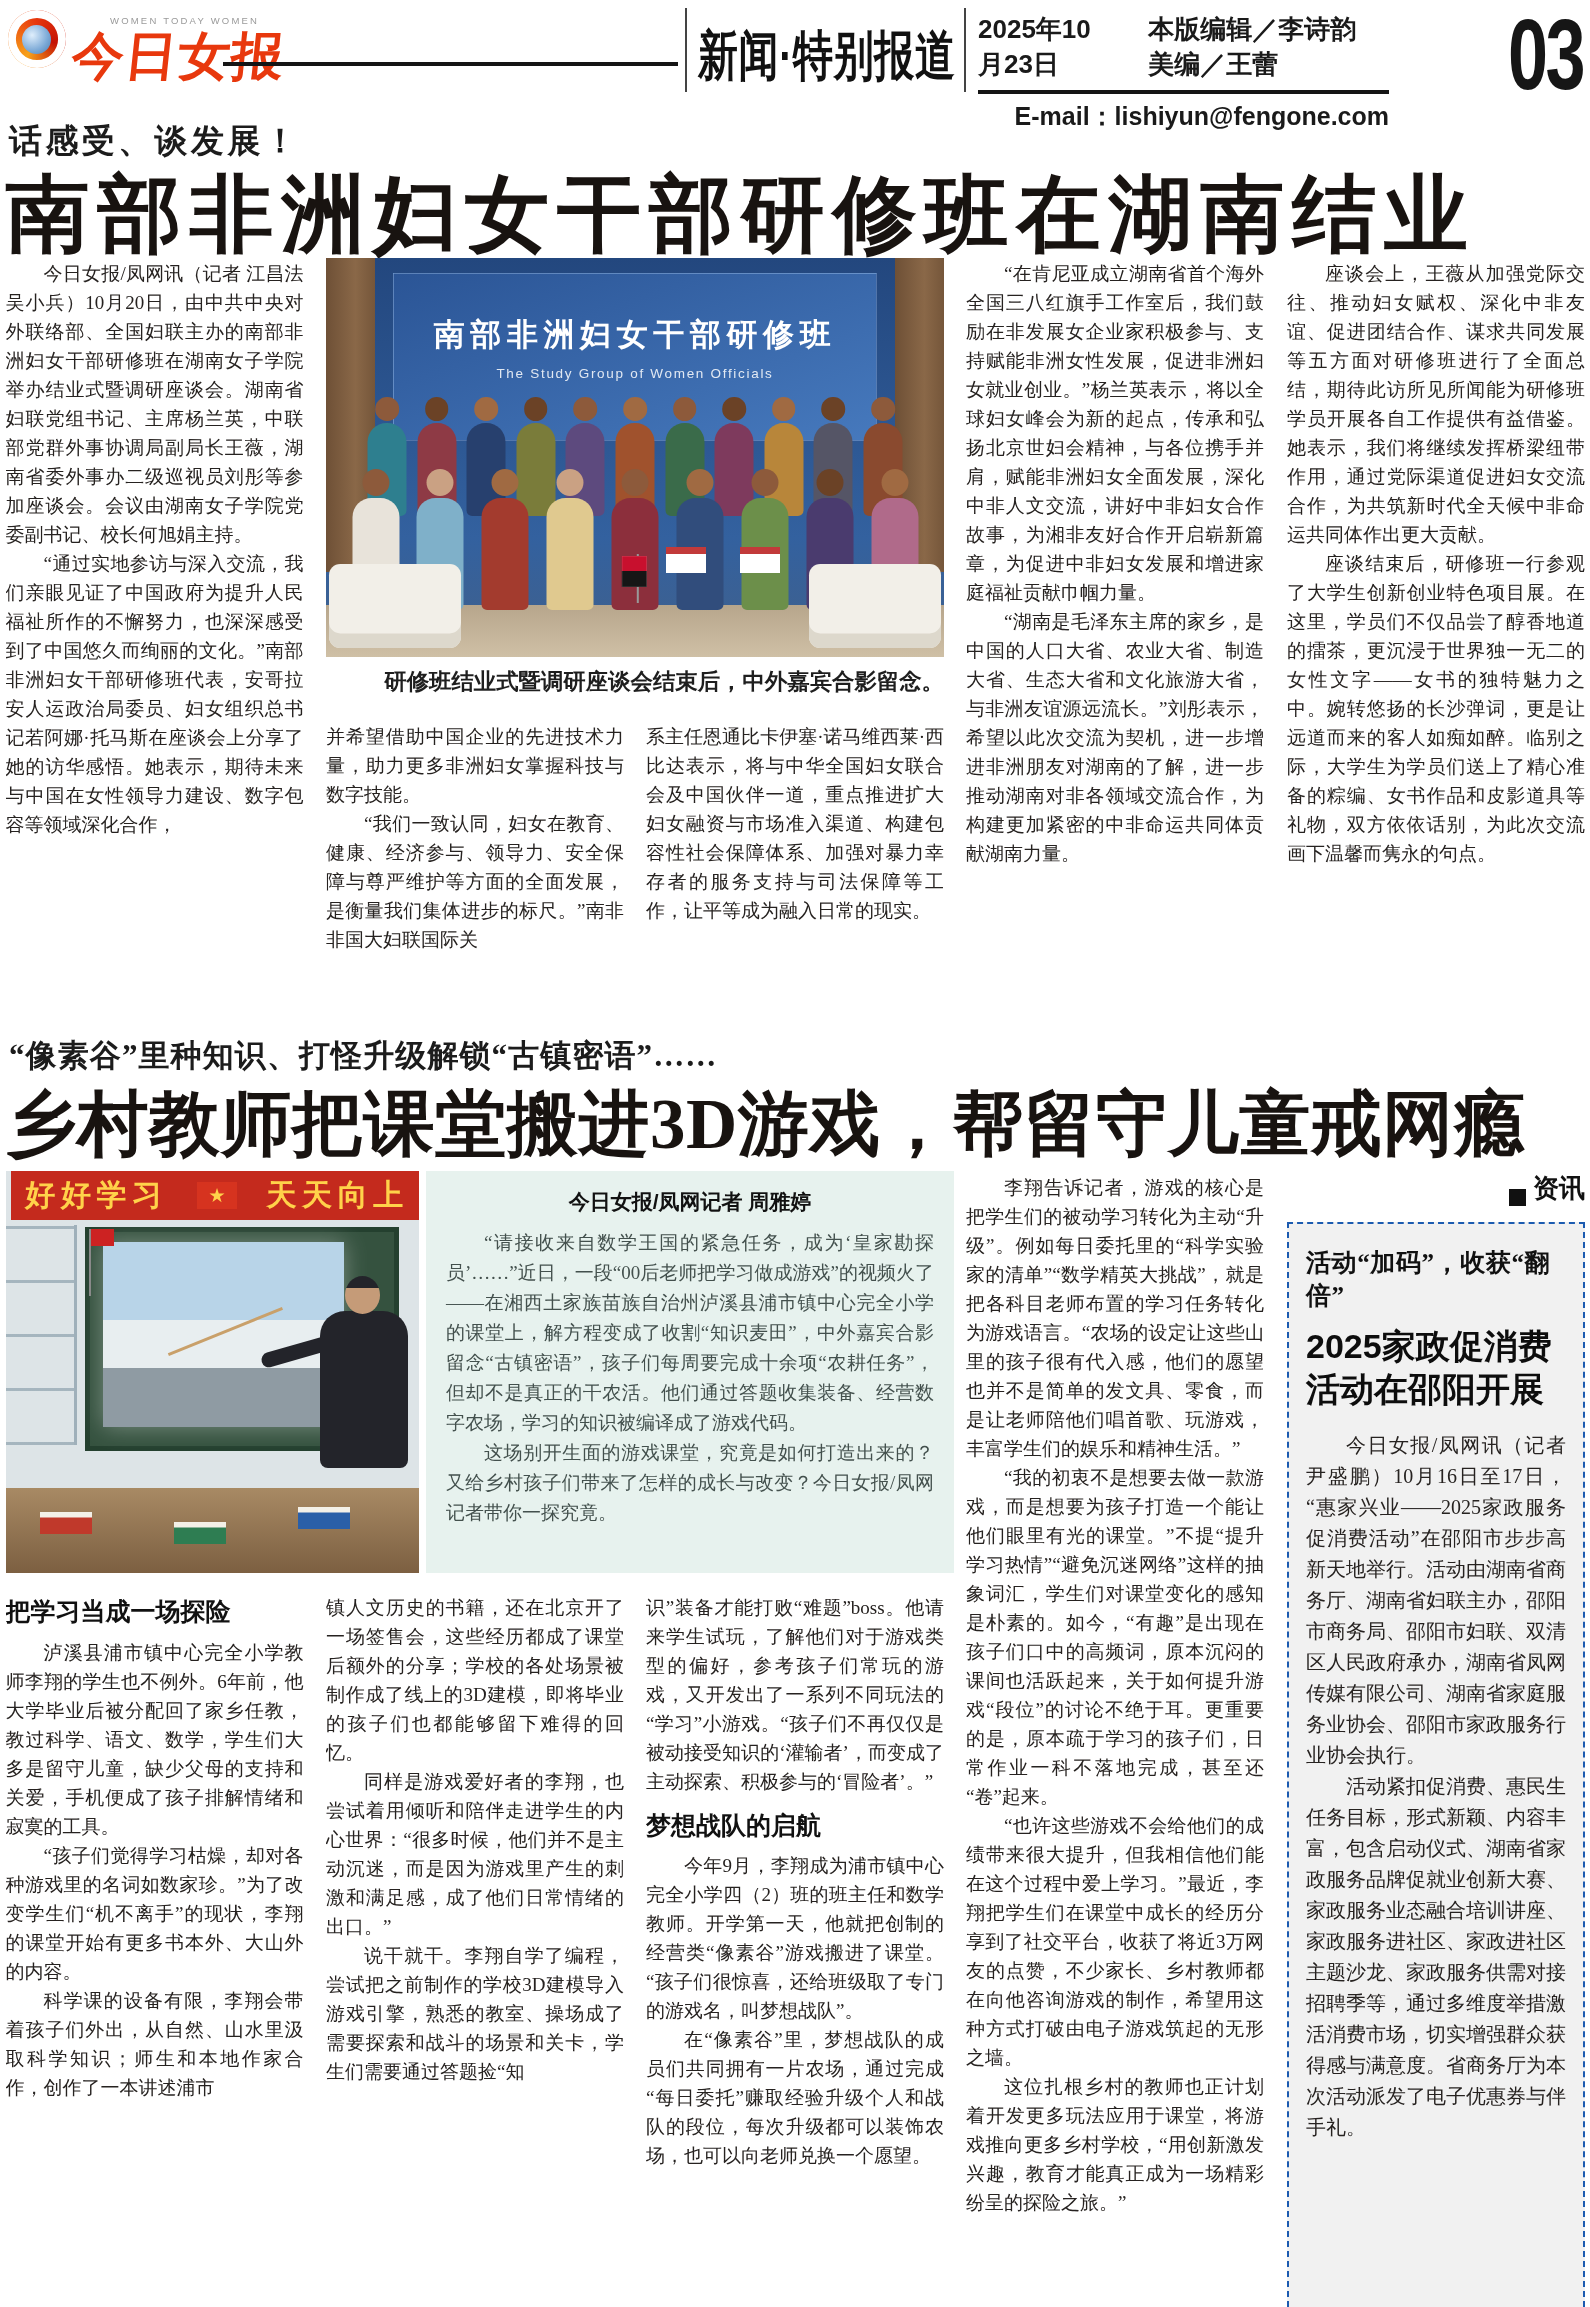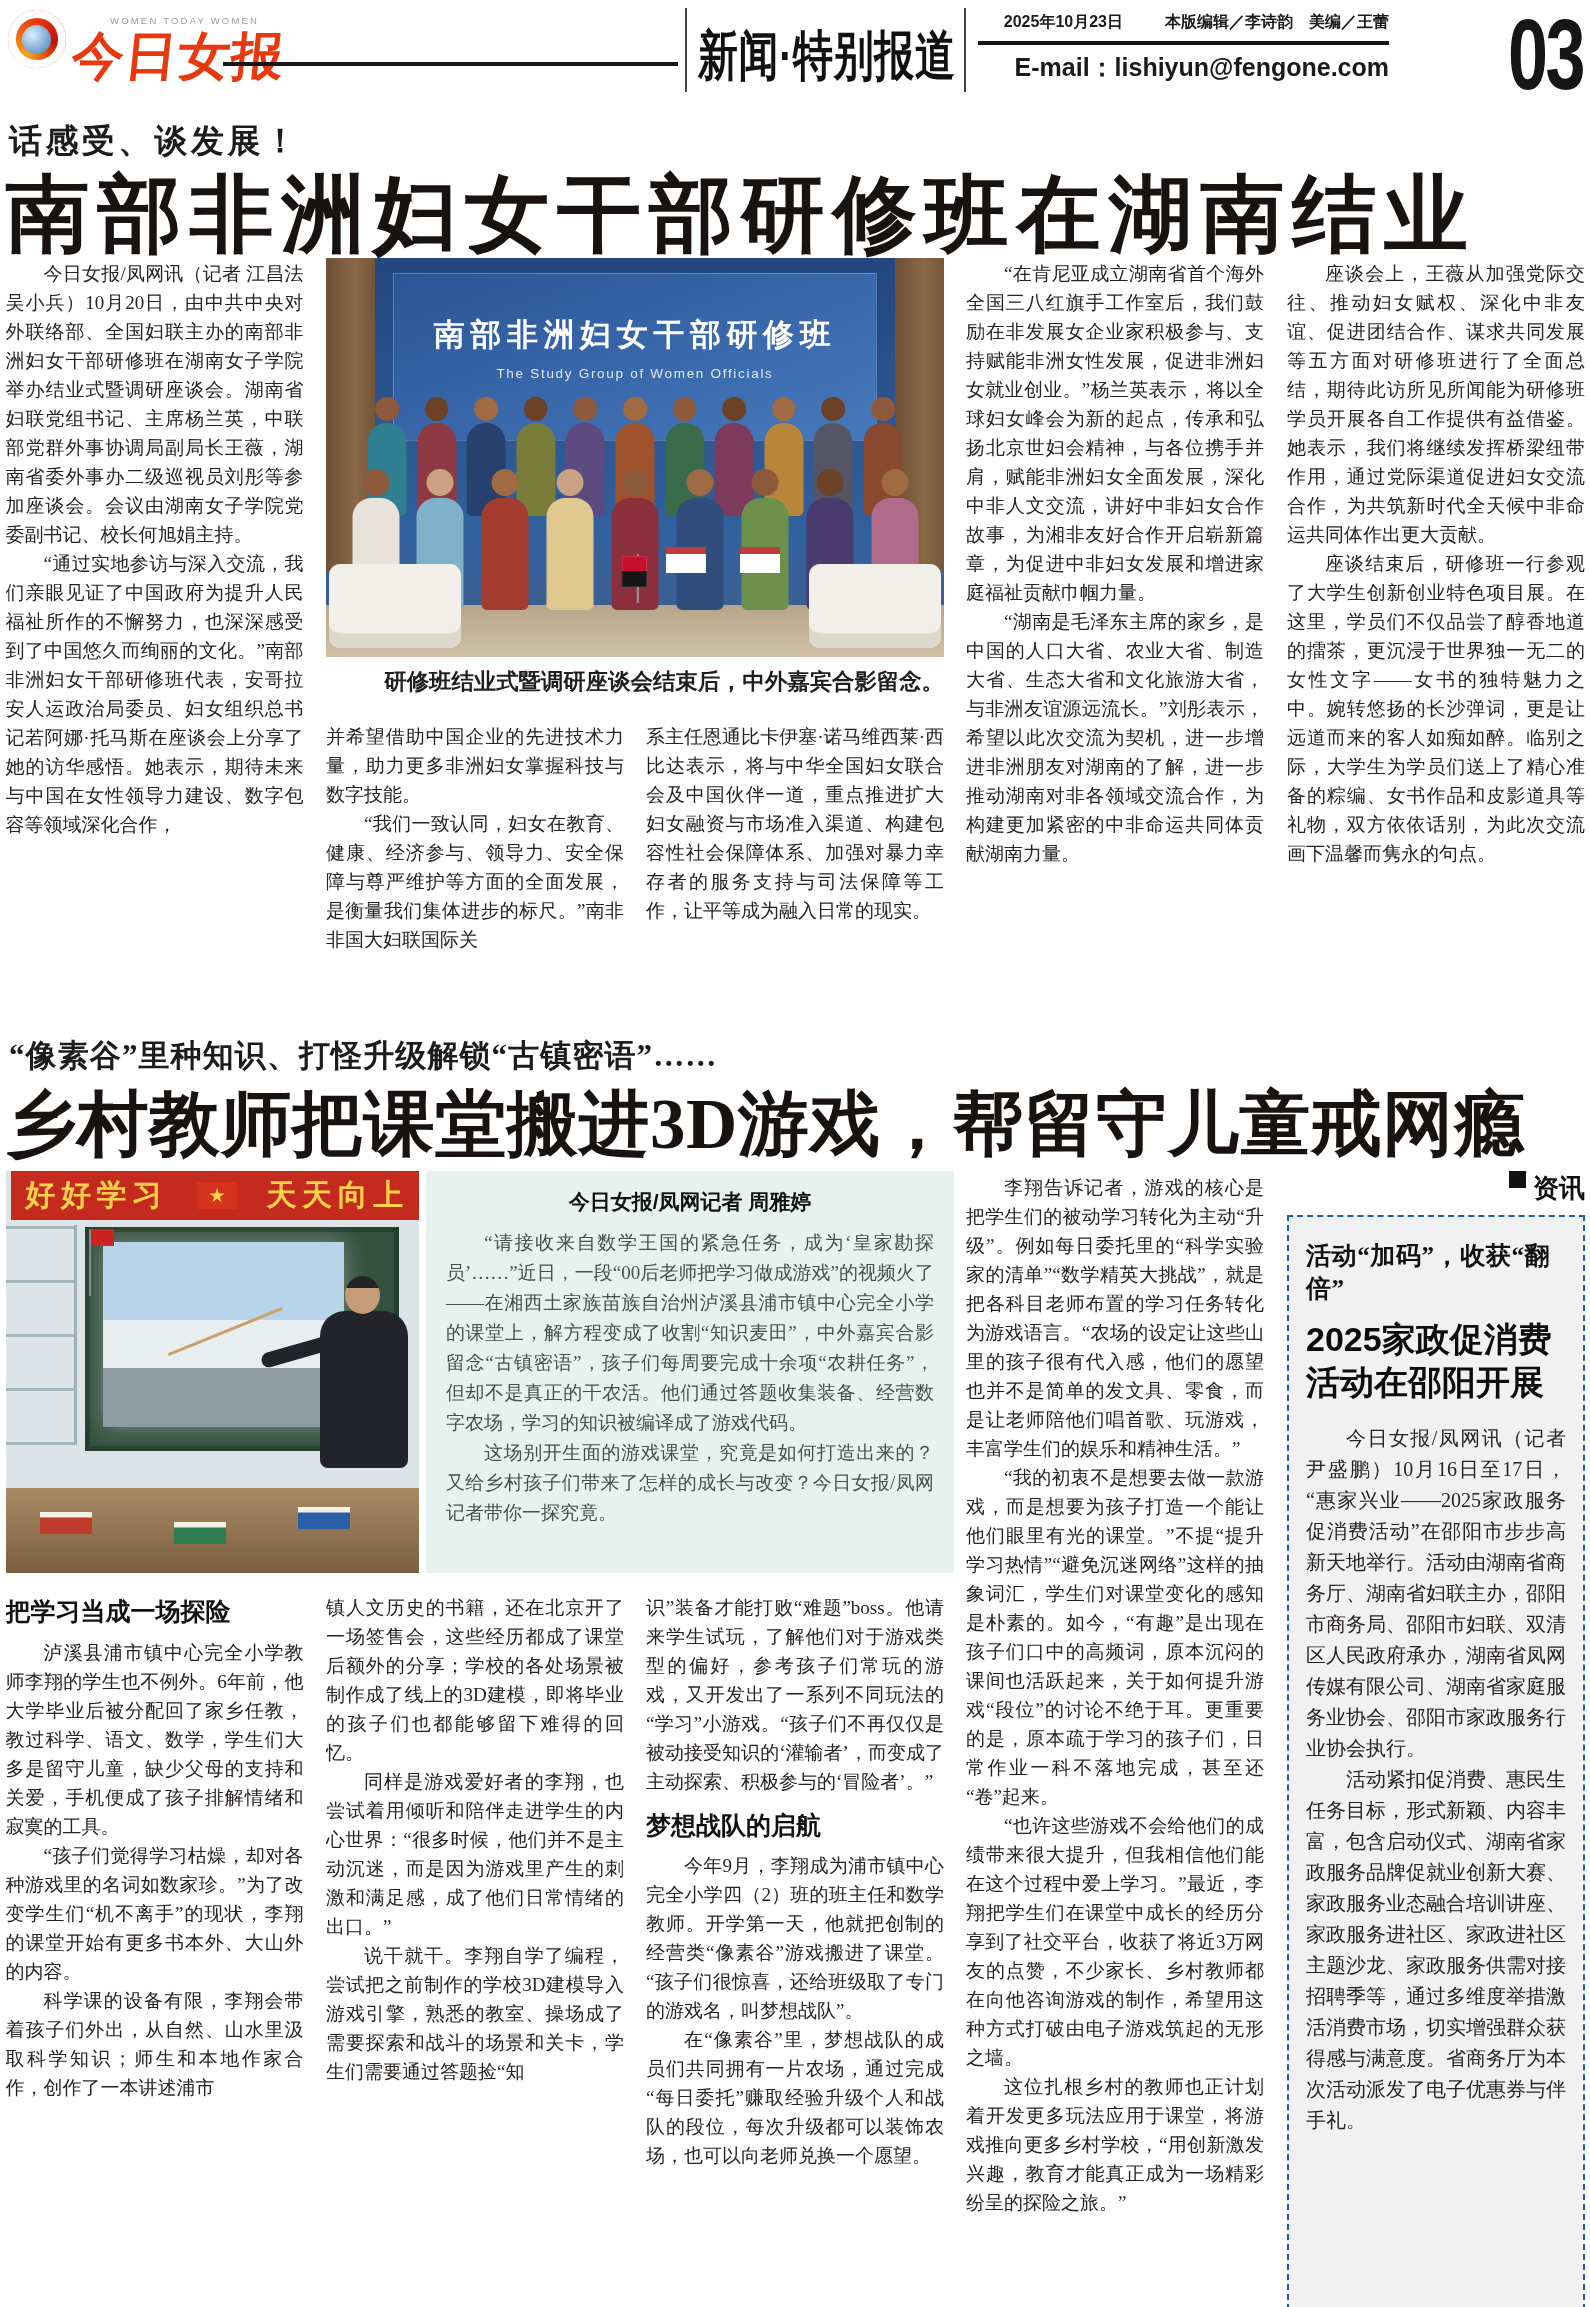--- a/index.html
+++ b/index.html
@@ -18,21 +18,21 @@
     font-size:9.5px; letter-spacing:2.2px; color:#9a9a9a; }
   .brand { position:absolute; left:72px; top:22.4px; font-size:52px; font-weight:900; color:#e8380d;
     transform:skewX(-6deg); letter-spacing:1.1px; }
   .rule-h-left { position:absolute; left:223px; top:62px; width:455px; height:3.9px; background:#151515; }
   .rule-v1 { position:absolute; left:685px; top:7.9px; width:1.7px; height:84px; background:#444; }
   .section-title { position:absolute; left:698px; top:19px; width:264px; font-family:"Liberation Sans","DejaVu Sans",sans-serif;
     font-size:40px; font-weight:900; color:#111; letter-spacing:0.6px; transform:scaleY(1.35); transform-origin:top left; white-space:nowrap; }
   .rule-v2 { position:absolute; left:964px; top:7.9px; width:1.7px; height:84px; background:#444; }
   .hdr-right { position:absolute; left:978px; top:12.3px; width:411px; }
   .hdr-date-row { display:flex; gap:42px; font-family:"Liberation Sans","DejaVu Sans",sans-serif;
-    font-size:16px; font-weight:600; color:#1a1a1a; justify-content:flex-end; }
+    font-size:26px; font-weight:600; color:#1a1a1a; justify-content:flex-end; }
   .rule-h-right { margin-top:7.9px; width:100%; height:3.4px; background:#151515; }
   .hdr-email { margin-top:6.7px; text-align:right; font-family:"Liberation Sans","DejaVu Sans",sans-serif;
     font-size:25px; font-weight:600; color:#1a1a1a; }
   .page-no { position:absolute; left:1508px; top:-3.4px; font-family:"Liberation Sans","DejaVu Sans",sans-serif;
     font-size:100px; font-weight:700; color:#161616; transform:scaleX(0.72); transform-origin:left top; letter-spacing:-3.4px; }
 
   
   .kicker1 { position:absolute; left:9px; top:119px; font-size:33px; font-weight:600; color:#1c1c1c; letter-spacing:3.4px; }
   .headline1 { position:absolute; left:5.6px; top:158px; width:1579px; font-size:84px; font-weight:900;
     color:#181310; letter-spacing:7.9px; white-space:nowrap; text-align:justify; }
@@ -124,21 +124,21 @@
 
   
   .introbox { position:absolute; left:426px; top:1171px; width:528px; height:402px; background:#e7f2ee;
     padding:17px 20px 11.2px 20px; overflow:hidden; }
   .introbox .byline { text-align:center; font-family:"Liberation Sans","DejaVu Sans",sans-serif;
     font-size:21px; font-weight:700; color:#111; margin-bottom:12.3px; }
   .introbox p { font-size:19px; line-height:30px; text-align:justify; text-indent:2em; color:#43504d; }
 
   
   .sidebar { position:absolute; left:1287px; top:1171px; width:298px; height:1130px; }
-  .info-tag { display:flex; justify-content:flex-end; align-items:flex-start; gap:6.7px; margin-bottom:9px; }
+  .info-tag { display:flex; justify-content:flex-end; align-items:flex-end; gap:6.7px; margin-bottom:16px; }
   .tag-square { width:17px; height:17px; background:#111; }
   .tag-label { font-family:"Liberation Sans","DejaVu Sans",sans-serif; font-size:26px; font-weight:900; color:#111; }
   .info-box { border:2.8px dashed #1c5bb0; background:#f1f1f1; height:1095px; padding:22.4px 17px; overflow:hidden; }
   .info-kicker { font-size:25px; font-weight:700; color:#111; margin-bottom:12.3px; letter-spacing:0.6px; }
   .info-title { font-family:"Liberation Sans","DejaVu Sans",sans-serif; font-size:34px; line-height:43px;
     font-weight:900; color:#0d0d0d; margin-bottom:19px; }
   .info-box p { font-size:20px; line-height:31px; text-align:justify; text-indent:2em; color:#262220; }
 </style>
 </head>
 <body>

